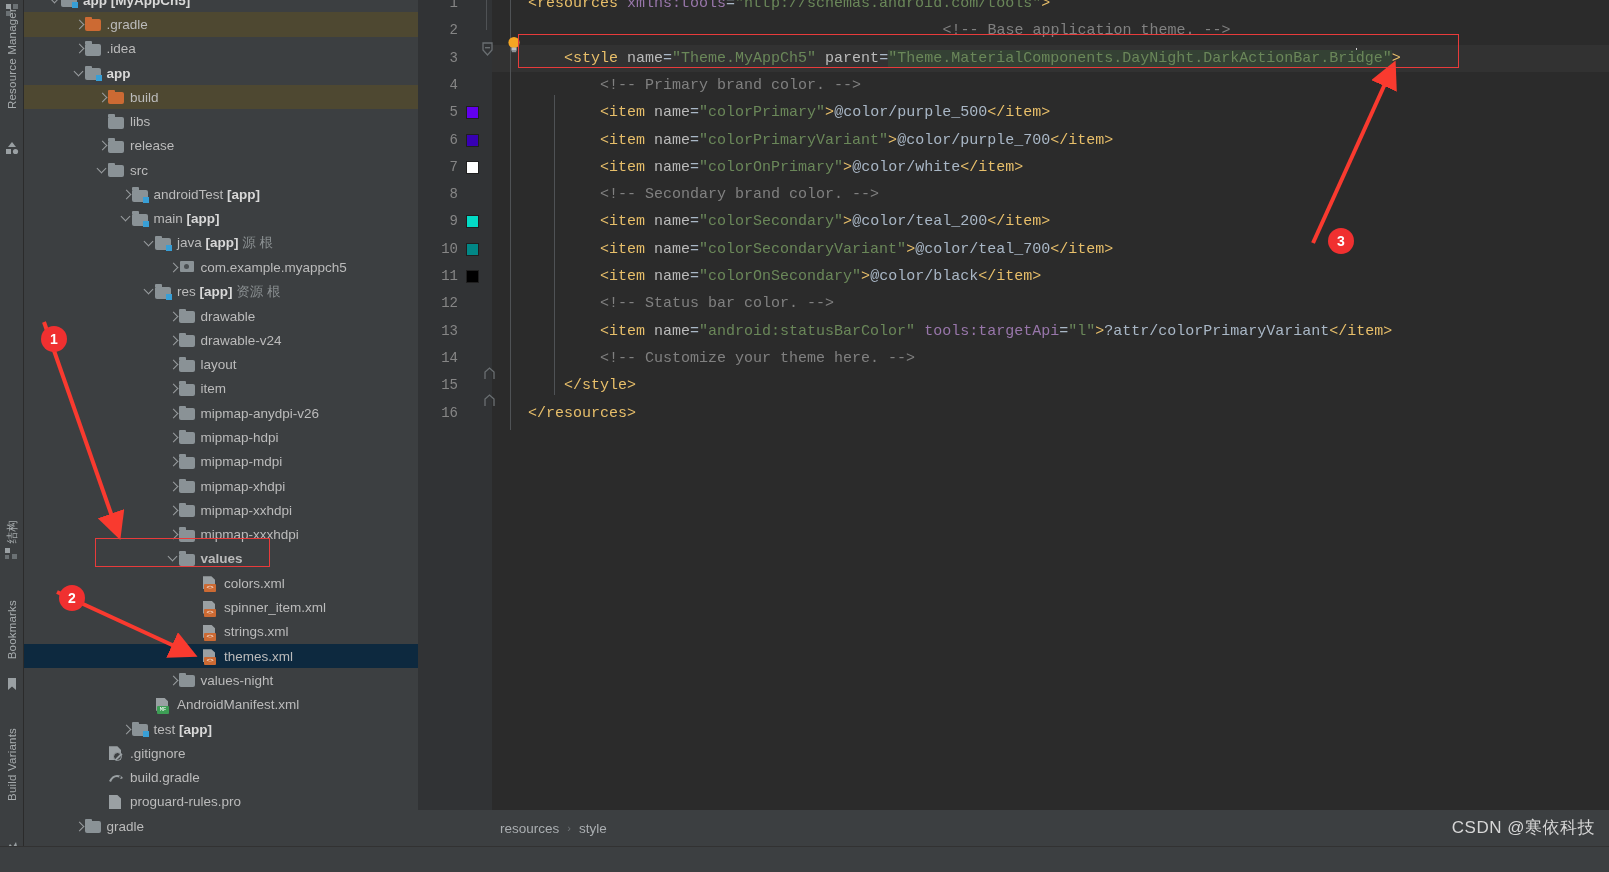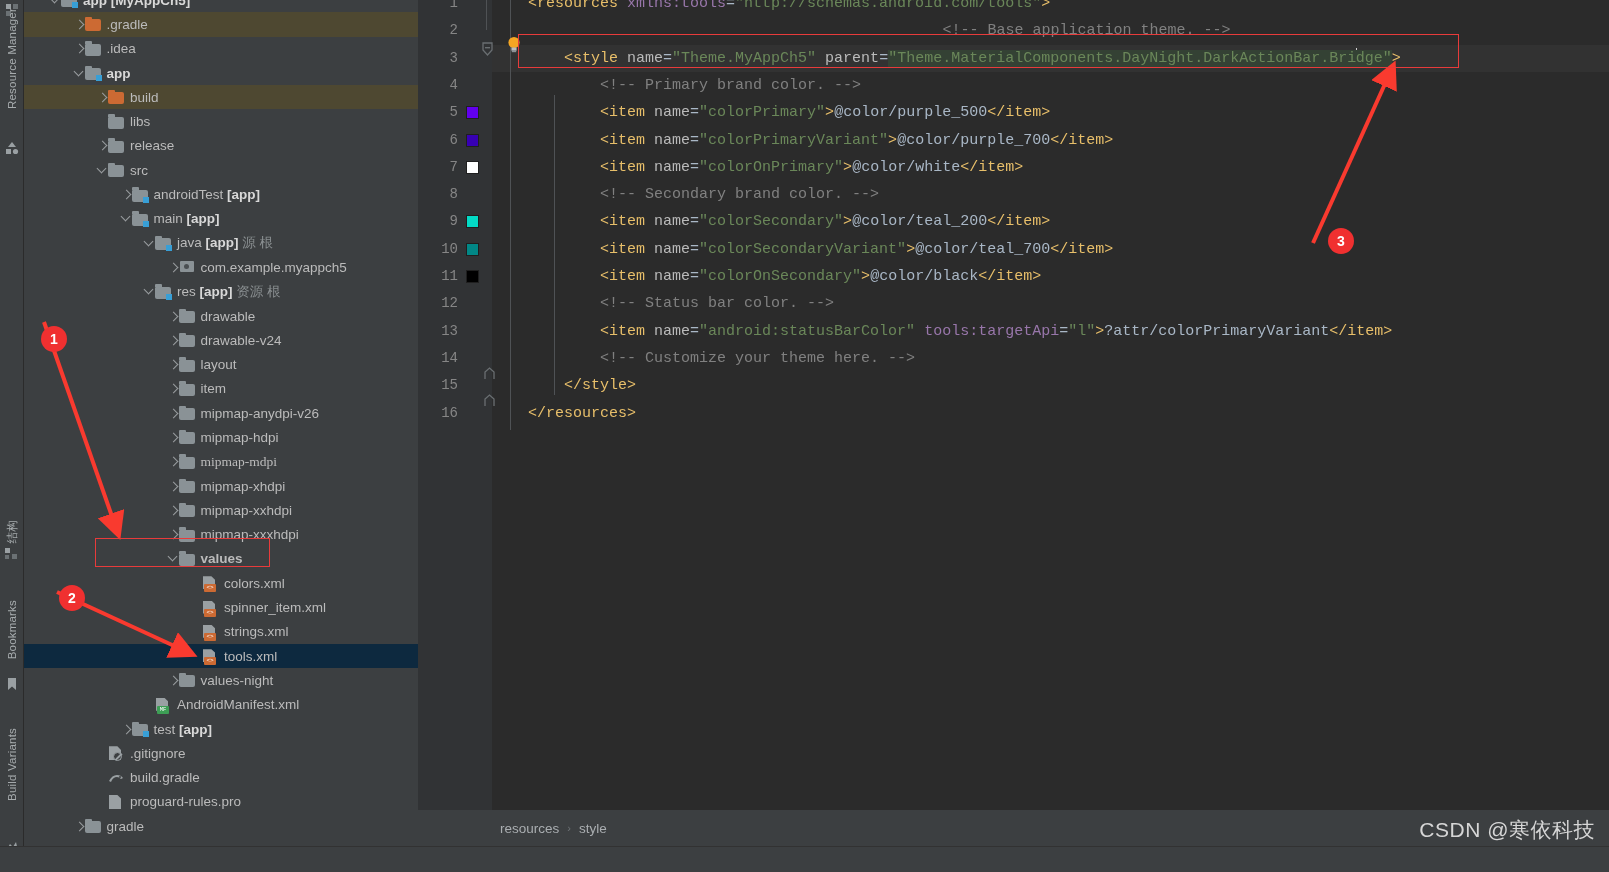--- a/index.html
+++ b/index.html
@@ -114,21 +114,21 @@
 
   
   .breadcrumb {
     position: absolute; left: 418px; top: 810px; width: 1191px; height: 36px;
     background: #3c3f41; display: flex; align-items: center;
     padding-left: 82px; font-size: 13.5px; color: #a9adb0; gap: 8px;
   }
   .bcsep { color: #6f7477; font-size: 11px; }
   .watermark {
     position: absolute; right: 14px; top: 816px;
-    font-size: 21px; color: #d6d6d6; letter-spacing: .5px;
+    font-size: 17px; color: #d6d6d6; letter-spacing: .5px;
   }
   .bottombar {
     position:absolute; left:0; bottom:0; width:1609px; height:26px; background:#3c3f41;
     border-top:1px solid #323232;
   }
 
   
   .anno { position:absolute; left:0; top:0; width:1609px; height:872px; pointer-events:none; }
   .badge {
     position:absolute; width:26px; height:26px; border-radius:50%;
@@ -323,21 +323,21 @@
           </span>
           <span class="lbl">mipmap-anydpi-v26</span>
         </div>
         <div class="row" style="padding-left: 143.5px;">
           <span class="arrow right"></span>
           <span class="ficon">
             <span class="fold grey"></span>
           </span>
           <span class="lbl">mipmap-hdpi</span>
         </div>
-        <div class="row" style="padding-left: 143.5px; font-family: Liberation Serif, serif;">
+        <div class="row" style="padding-left: 143.5px;">
           <span class="arrow right"></span>
           <span class="ficon">
             <span class="fold grey"></span>
           </span>
           <span class="lbl">mipmap-mdpi</span>
         </div>
         <div class="row" style="padding-left: 143.5px;">
           <span class="arrow right"></span>
           <span class="ficon">
             <span class="fold grey"></span>
@@ -396,21 +396,21 @@
           <span class="lbl">strings.xml</span>
         </div>
         <div class="row selected" style="padding-left: 167px;">
           <span class="arrow"></span>
           <span class="ficon">
             <span class="xmlfile">
               <span class="pg"></span>
               <span class="tag">&lt;&gt;</span>
             </span>
           </span>
-          <span class="lbl">tools.xml</span>
+          <span class="lbl">themes.xml</span>
         </div>
         <div class="row" style="padding-left: 143.5px;">
           <span class="arrow right"></span>
           <span class="ficon">
             <span class="fold grey"></span>
           </span>
           <span class="lbl">values-night</span>
         </div>
         <div class="row" style="padding-left: 120px;">
           <span class="arrow"></span>

